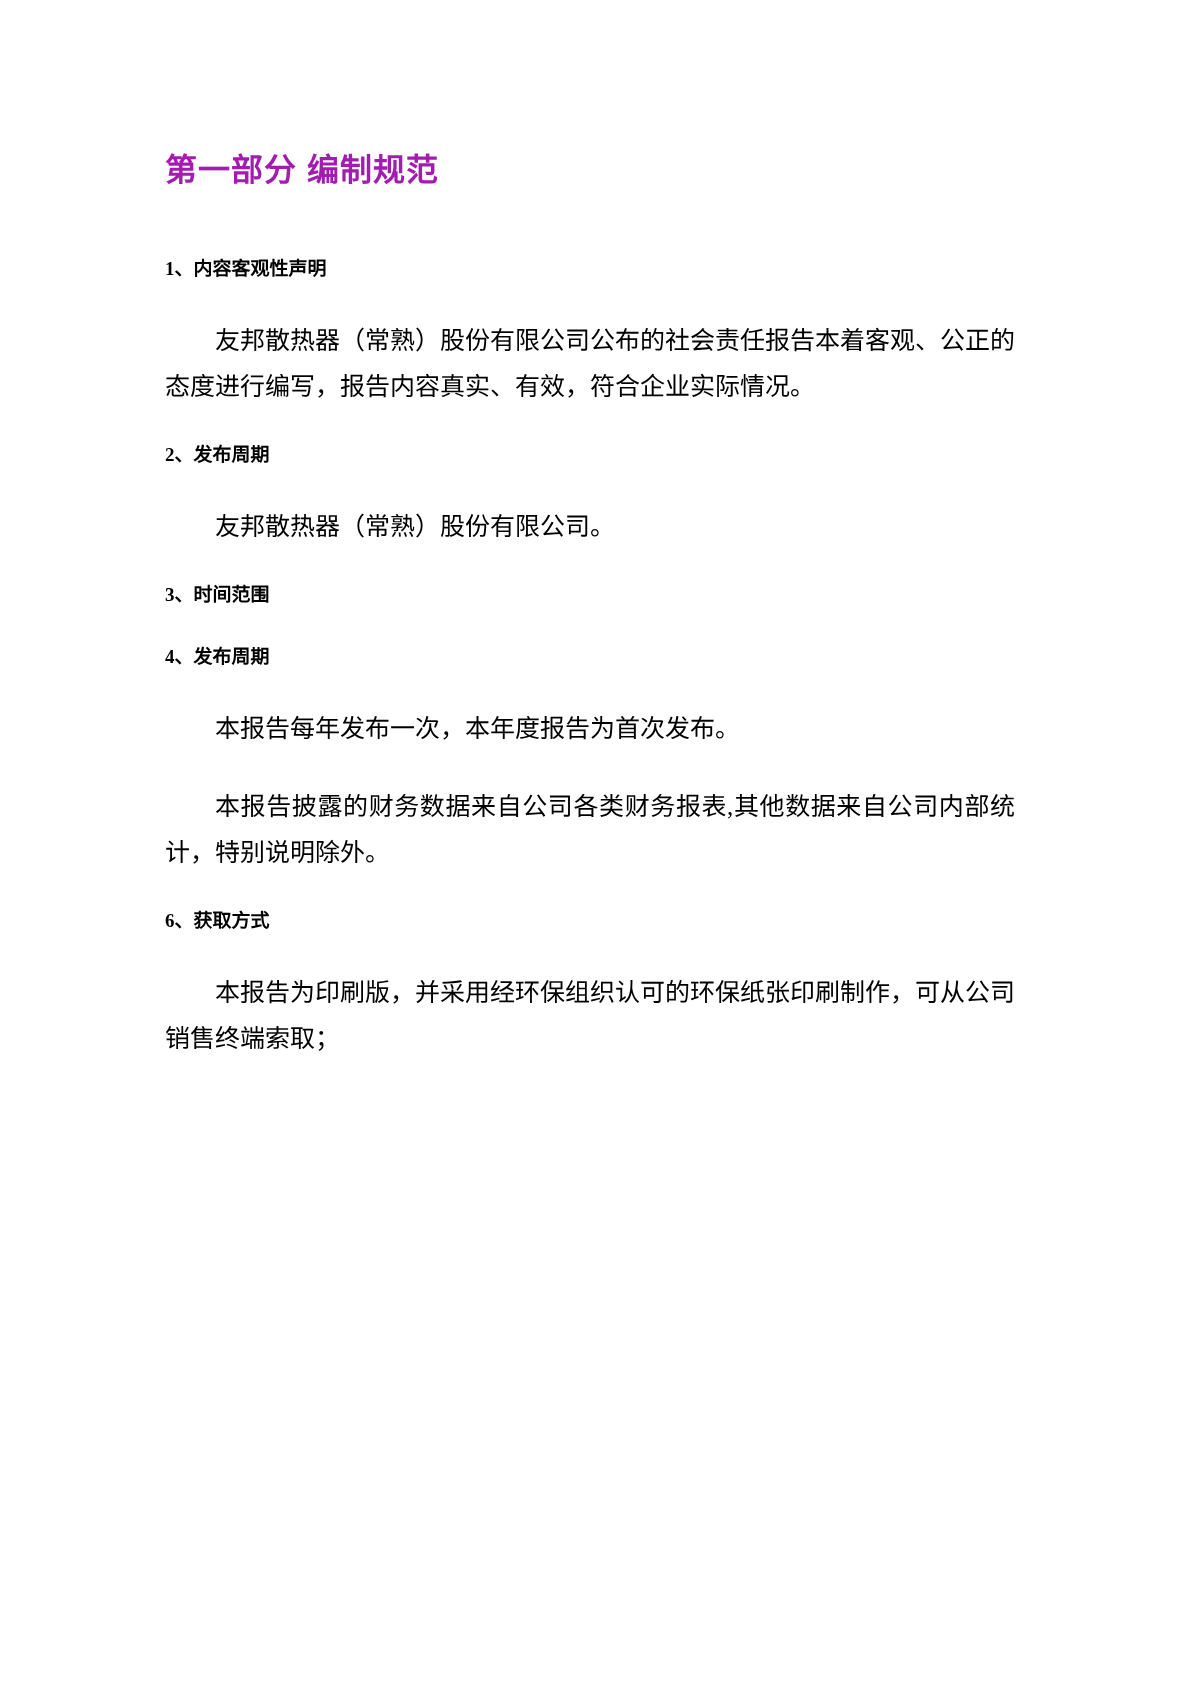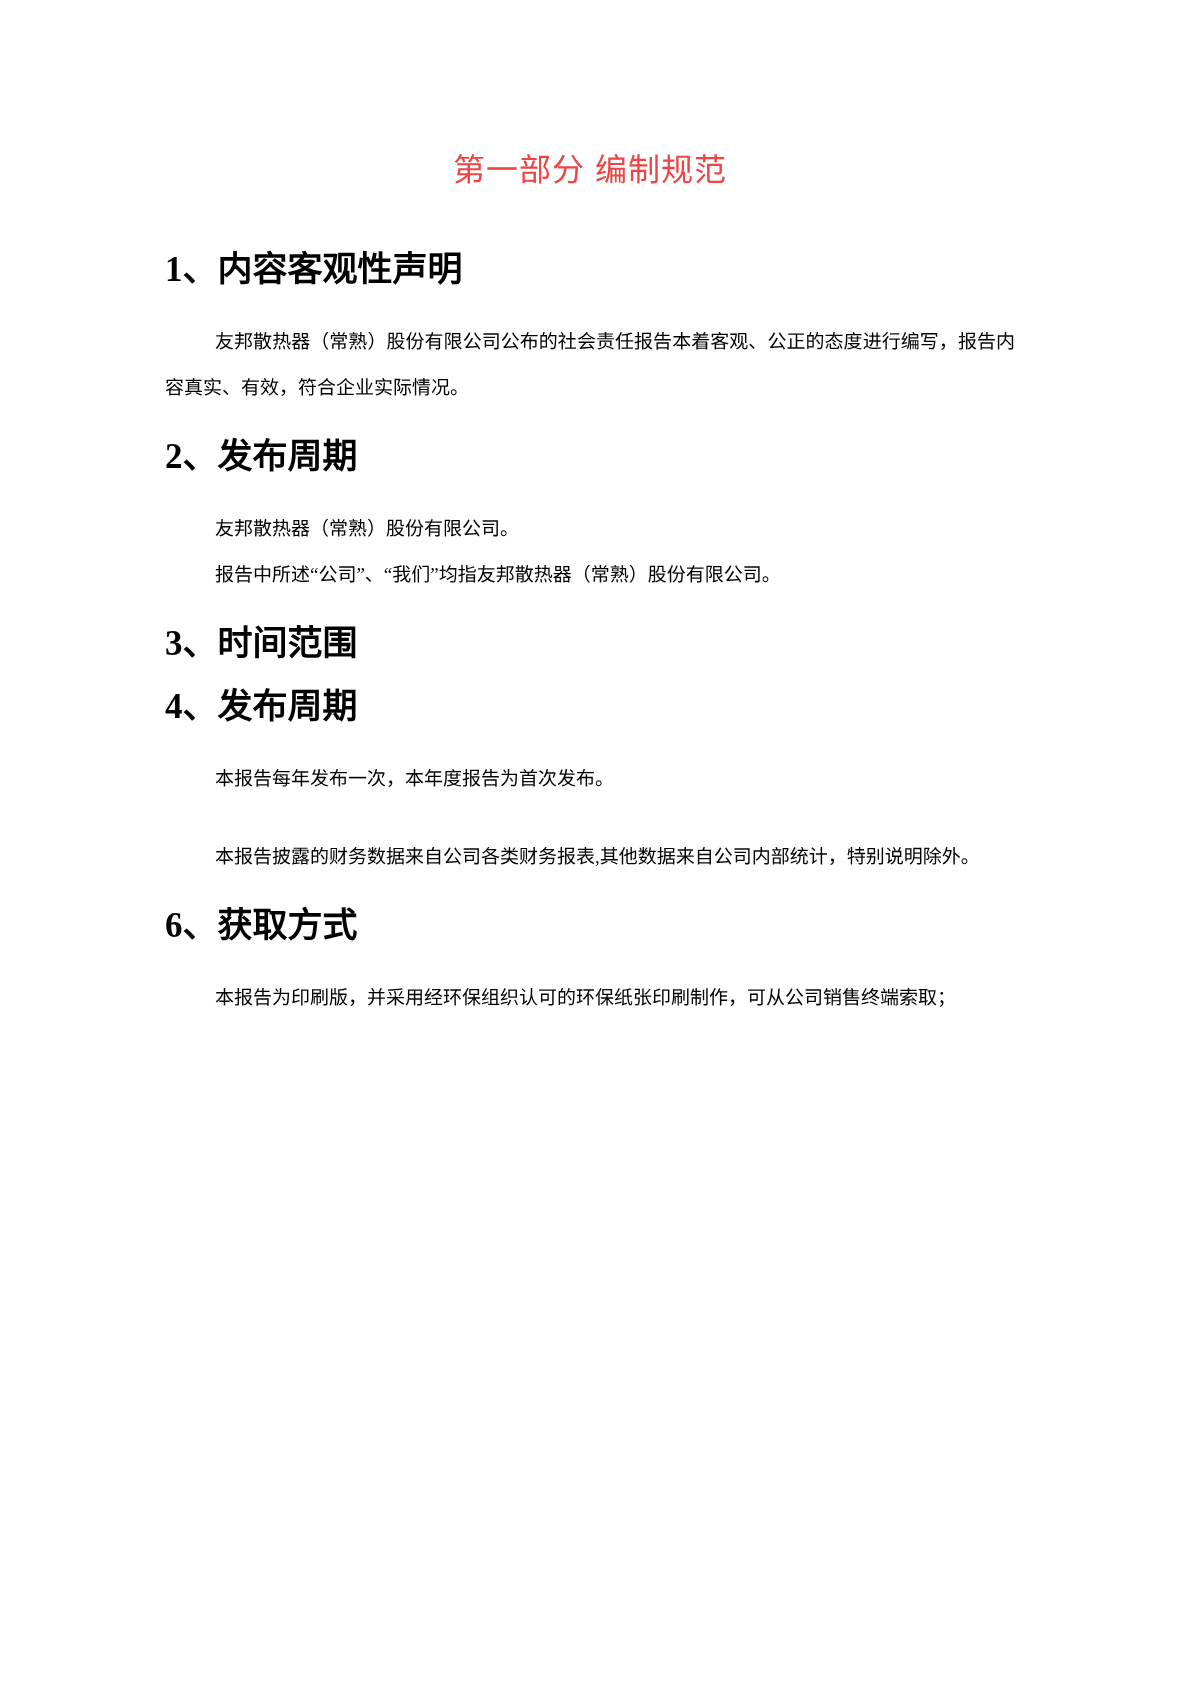--- a/index.html
+++ b/index.html
@@ -14,49 +14,48 @@
     height: 1683px;
     margin: 0 auto;
     background: #ffffff;
     color: #000000;
     padding: 150px 175px 0 165px;
     overflow: hidden;
   }
   .doc-title {
     margin: 0;
     font-family: "Liberation Sans", "DejaVu Sans", sans-serif;
-    font-weight: 400;
+    font-weight: 700;
     font-size: 32px;
     line-height: 40px;
-    text-align: center;
     letter-spacing: 1px;
-    color: #ef4444;
+    color: #a21caf;
   }
   .sec-h {
     margin: 28px 0 0 0;
-    font-size: 35px;
+    font-size: 19px;
     line-height: 34px;
     font-weight: 700;
     color: #000000;
   }
   .sec:first-child .sec-h {
     margin-top: 62px;
   }
   .sec-num {
     font-family: "Liberation Serif", "DejaVu Serif", serif;
     font-weight: 700;
   }
   .sec-title {
     font-family: "Liberation Sans", "DejaVu Sans", sans-serif;
     font-weight: 700;
   }
   .body-para {
     margin: 32px 0 0 0;
     font-family: "Liberation Serif", "DejaVu Serif", serif;
-    font-size: 19px;
+    font-size: 25px;
     line-height: 46px;
     text-align: justify;
     text-indent: 50px;
     color: #000000;
   }
   .body-para + .body-para {
     margin-top: 0;
   }
 </style>
 </head>
@@ -66,21 +65,20 @@
   <h1 class="doc-title">第一部分 编制规范</h1>
   <div id="sections">
   <section class="sec">
     <h2 class="sec-h"><span class="sec-num">1、</span><span class="sec-title">内容客观性声明</span></h2>
   <p class="body-para">友邦散热器（常熟）股份有限公司公布的社会责任报告本着客观、公正的态度进行编写，报告内容真实、有效，符合企业实际情况。</p>
       </section>
 
   <section class="sec">
     <h2 class="sec-h"><span class="sec-num">2、</span><span class="sec-title">发布周期</span></h2>
   <p class="body-para">友邦散热器（常熟）股份有限公司。</p>
-        <p class="body-para">报告中所述“公司”、“我们”均指友邦散热器（常熟）股份有限公司。</p>
       </section>
 
   <section class="sec">
     <h2 class="sec-h"><span class="sec-num">3、</span><span class="sec-title">时间范围</span></h2>
       </section>
 
   <section class="sec">
     <h2 class="sec-h"><span class="sec-num">4、</span><span class="sec-title">发布周期</span></h2>
   <p class="body-para">本报告每年发布一次，本年度报告为首次发布。</p>
       </section>

